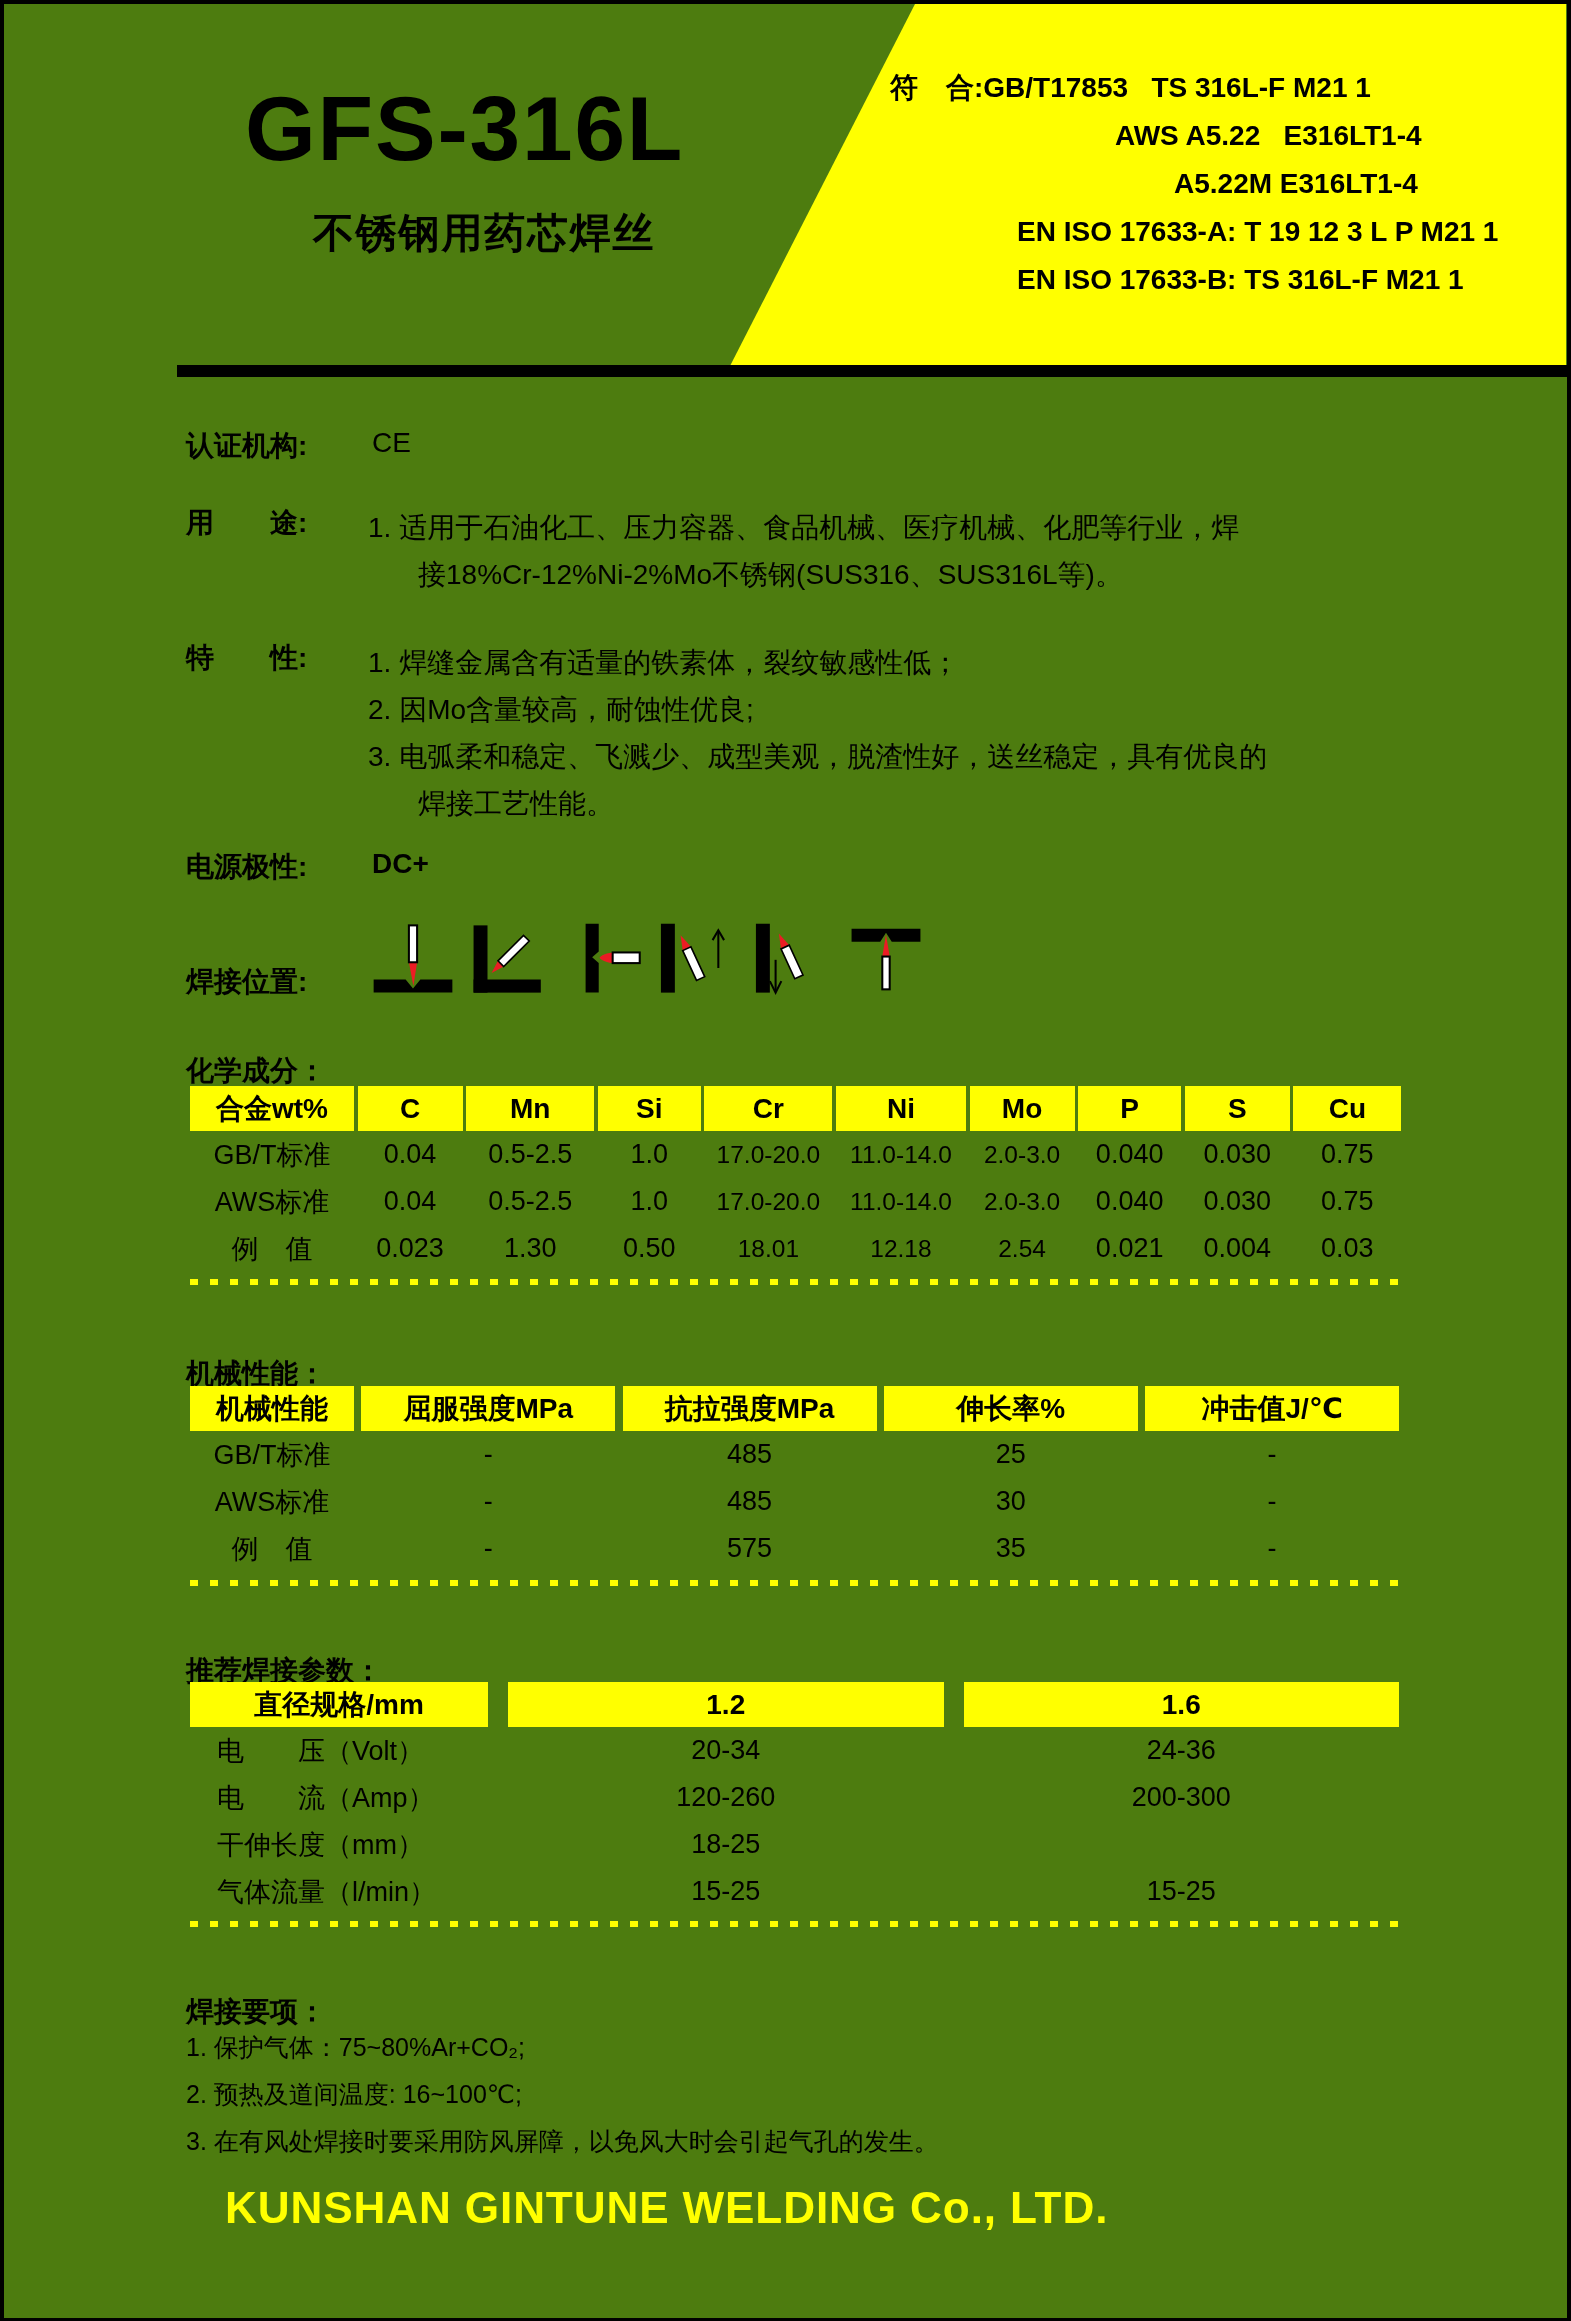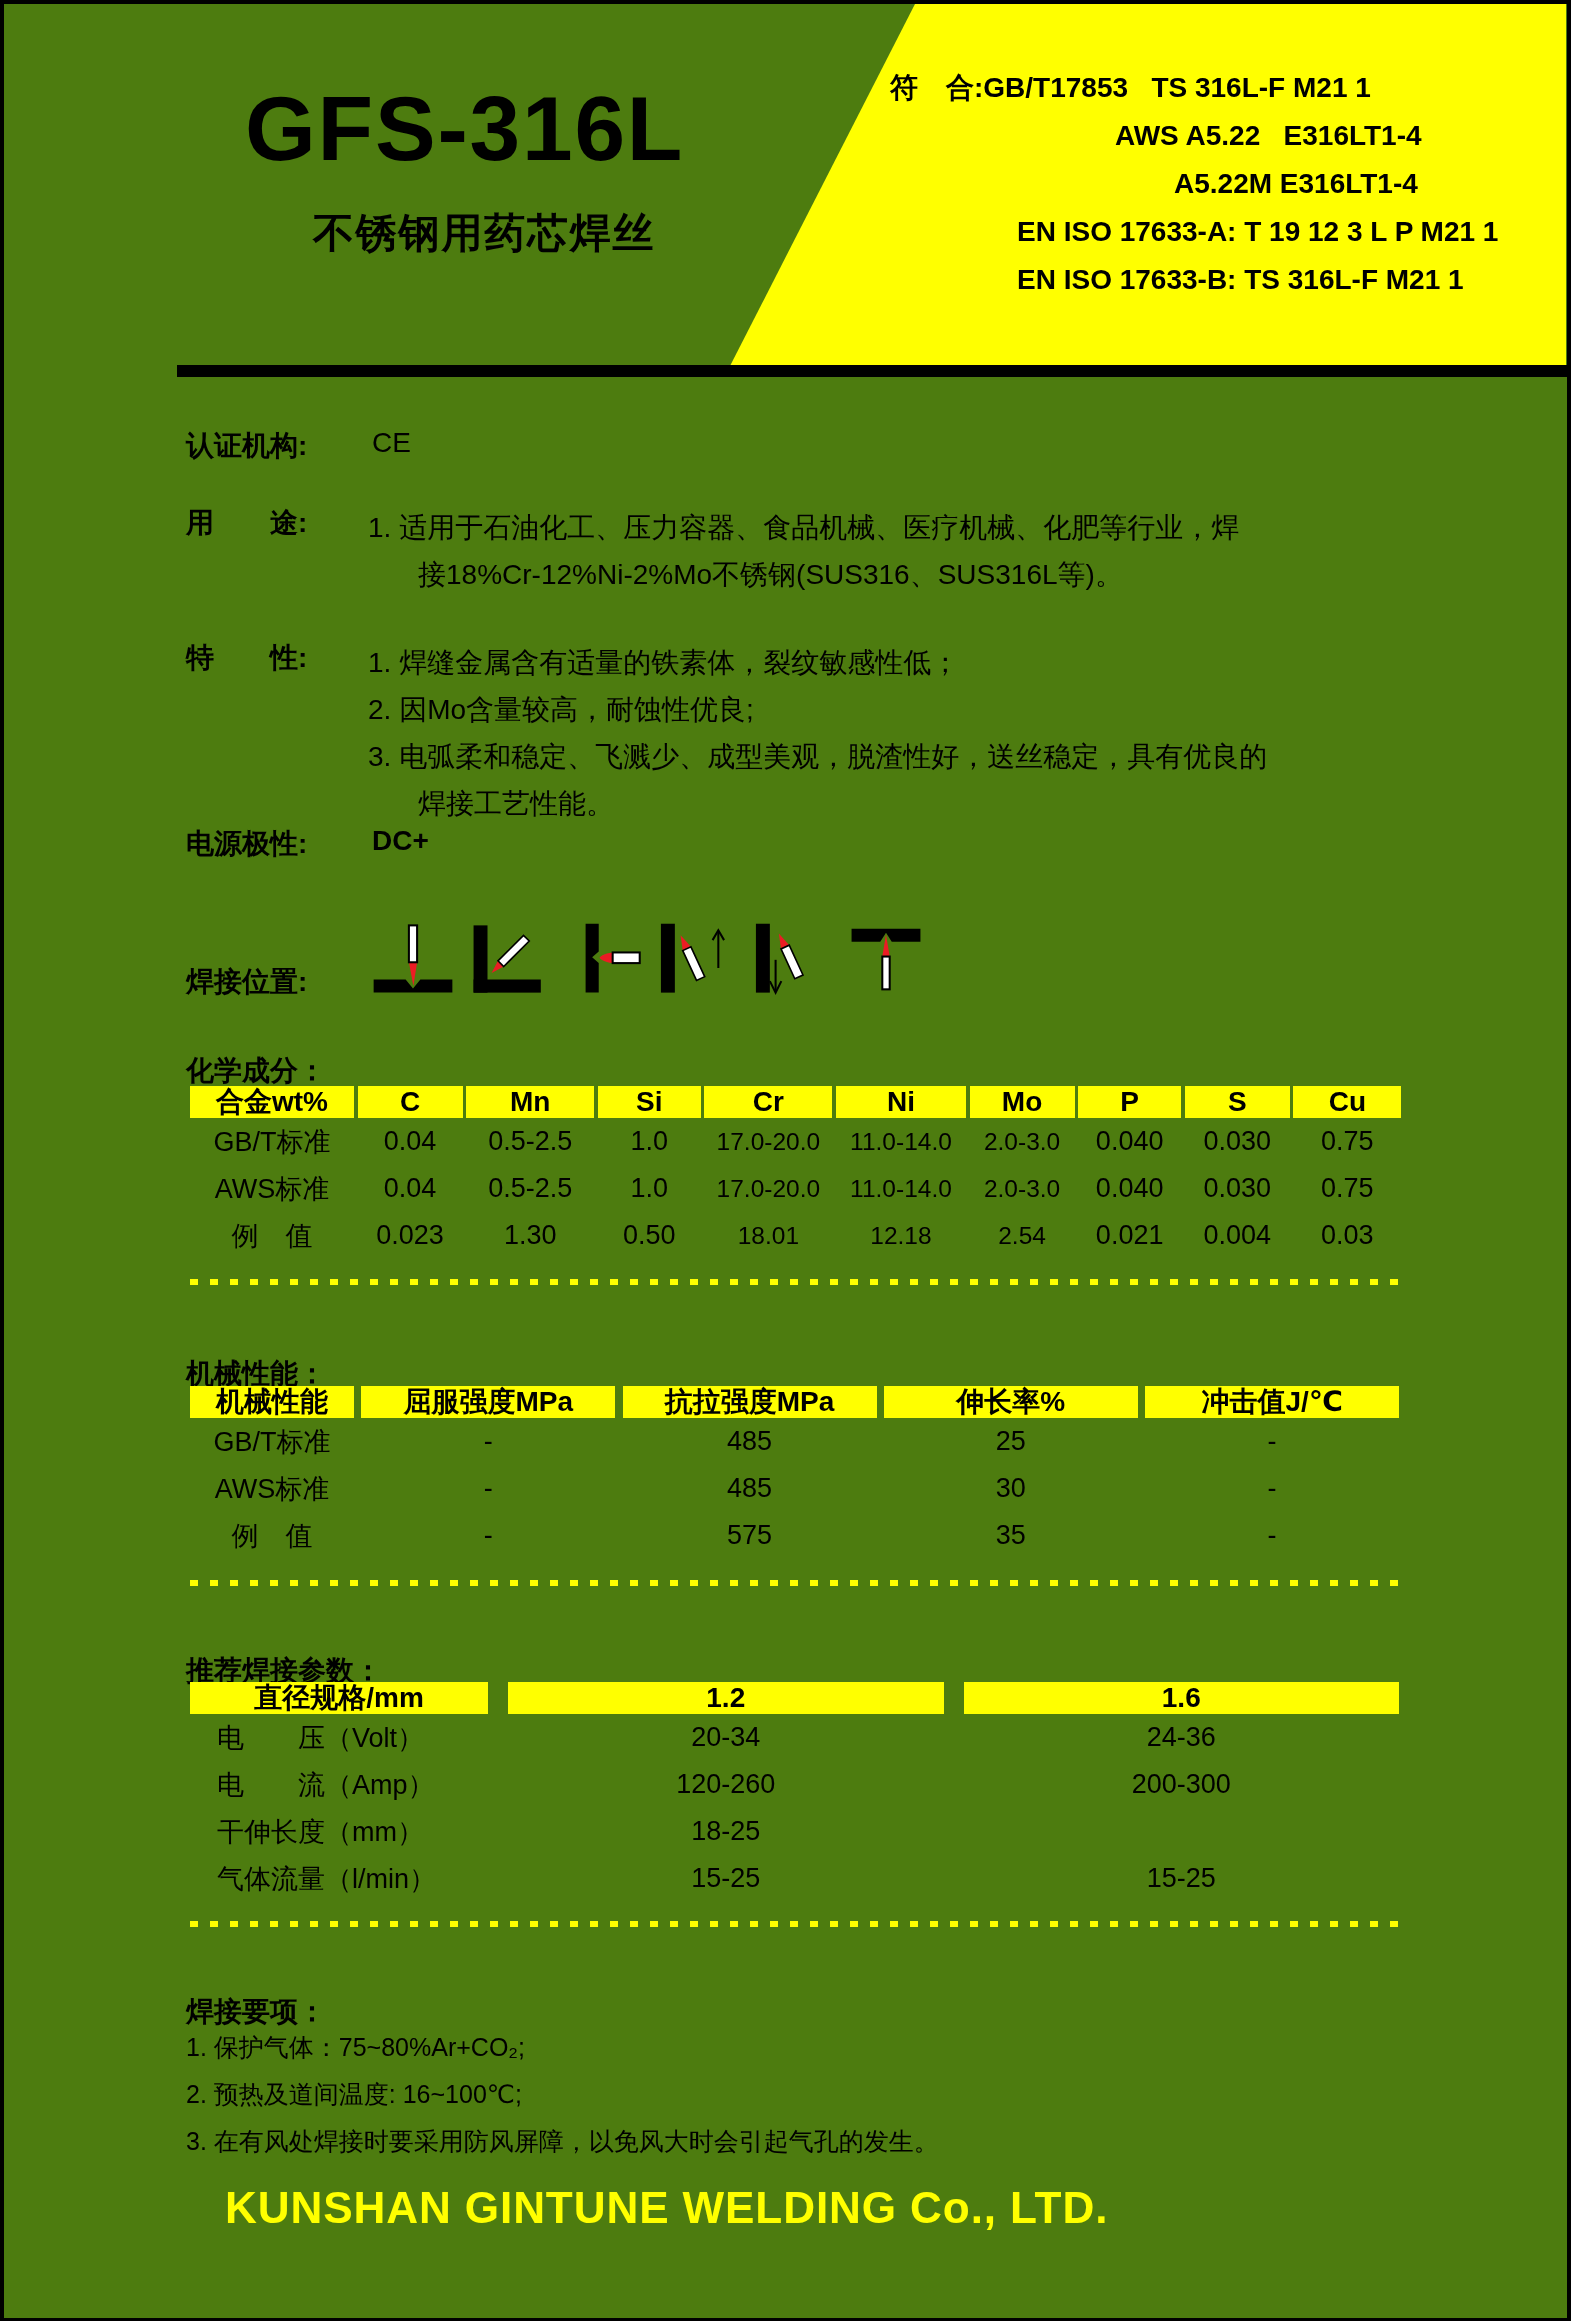--- a/index.html
+++ b/index.html
@@ -44,34 +44,34 @@
   .val{font-size:28px;}
   .val-bold{font-size:28px;font-weight:bold;}
   .indent{padding-left:50px;}
 
   #cert{left:182px;top:423px;}
   #cert .val{position:absolute;left:186px;top:0;}
   #usage{left:182px;top:500px;}
   #usage .lines{position:absolute;left:182px;top:0;width:1055px;}
   #features{left:182px;top:635px;}
   #features .lines{position:absolute;left:182px;top:0;width:1073px;}
-  #polarity{left:182px;top:821px;}
+  #polarity{left:182px;top:844px;}
   #polarity .val-bold{position:absolute;left:186px;top:0;}
   #positions{left:182px;top:916px;height:82px;}
   #positions .sec-label{position:absolute;left:0;top:43px;}
   #positions .icon-row{position:absolute;left:186px;top:0;display:flex;gap:12.7px;}
   .pos-icon{width:82px;height:78px;}
 
   
   .grid-table{position:absolute;left:186px;width:1209px;}
   .grid-row{display:grid;column-gap:3.6px;}
   .chem-cols{grid-template-columns:164px 105px 128px 103px 128px 130px 105px 103px 105px 108px;}
   .mech-cols{grid-template-columns:164px 1fr 1fr 1fr 1fr;column-gap:7.3px;}
   .param-cols{grid-template-columns:298px 1fr 1fr;column-gap:20px;}
-  .hd{height:32px;display:flex;align-items:center;justify-content:center;
+  .hd{height:45px;display:flex;align-items:center;justify-content:center;
       font-weight:bold;font-size:28px;background:var(--accent);}
   .cell{height:47px;display:flex;align-items:center;justify-content:center;font-size:27px;}
   .chem-body .cell:nth-child(5),
   .chem-body .cell:nth-child(6),
   .chem-body .cell:nth-child(7){font-size:24.5px;}
   .cell.lbl{justify-content:flex-start;padding-left:27px;white-space:pre;box-sizing:border-box;}
   .dotted{position:absolute;left:186px;width:1209px;height:6.4px;
     background:repeating-linear-gradient(90deg,var(--accent) 0 8.2px,transparent 8.2px 20px);}
 
   #chem-title{left:182px;top:1032px;}

